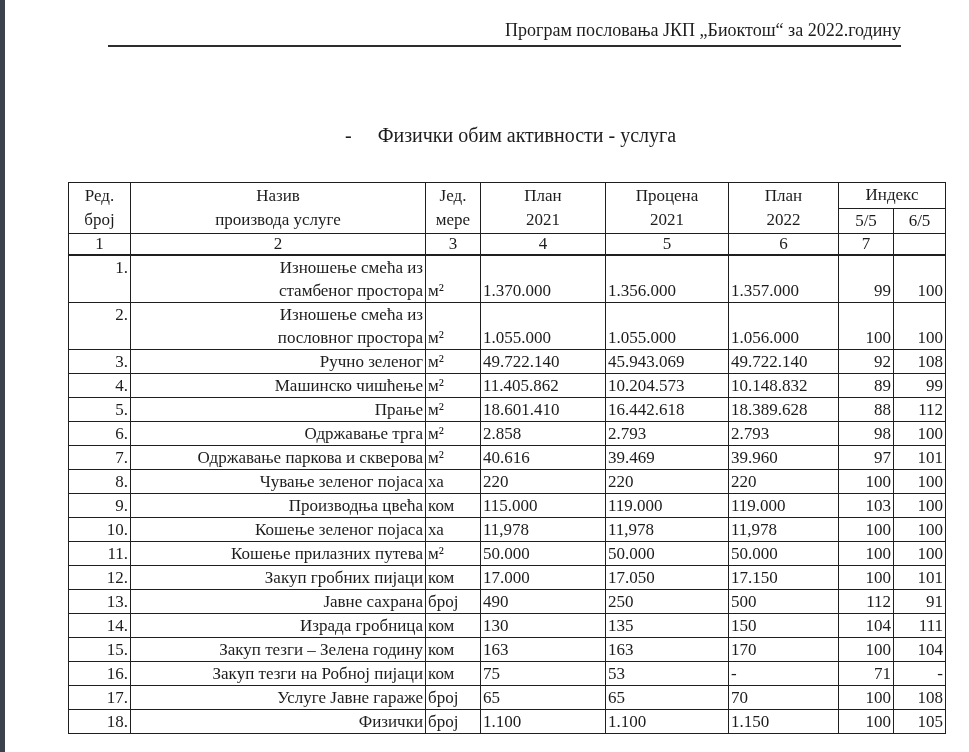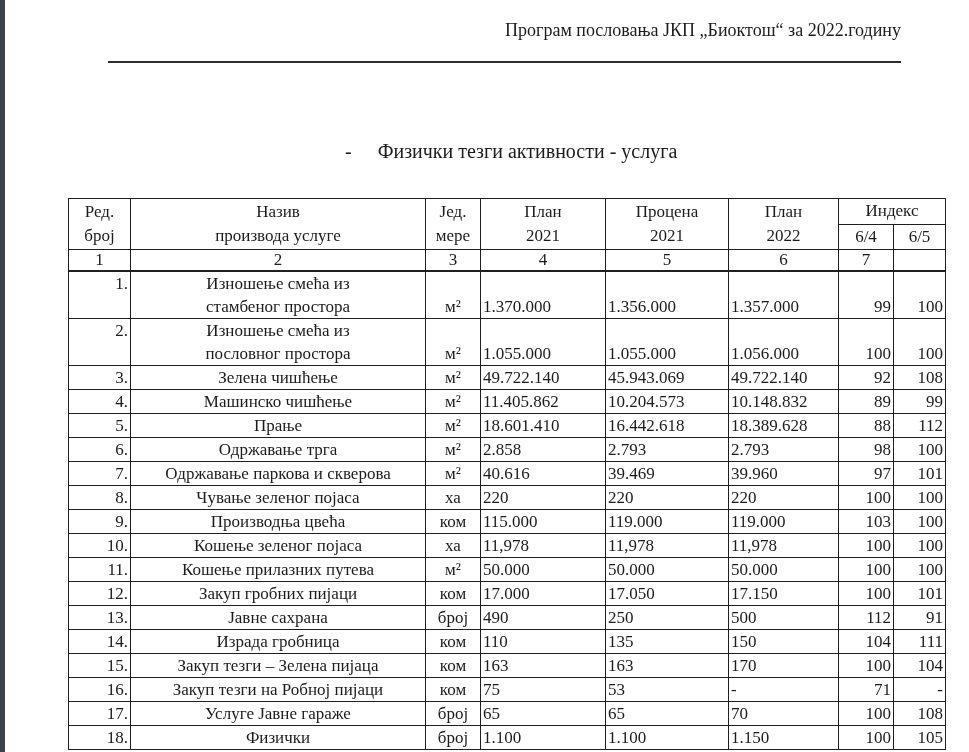--- a/index.html
+++ b/index.html
@@ -24,21 +24,21 @@
     background: #3b424c;
   }
   .page {
     margin-left: 5px;
   }
   
   .doc-header {
     margin: 18px 68px 0 103px;
     border-bottom: 2px solid #2d2d2d;
     text-align: right;
-    padding-bottom: 19px;
+    padding-bottom: 3px;
     font-size: 18px;
     line-height: 24px;
   }
   .doc-header .doc-header-text {
     text-decoration: none;
   }
   
   .section-title {
     margin: 75px 0 0 340px;
     display: flex;
@@ -77,28 +77,27 @@
   tbody td {
     height: 23px;
     line-height: 23px;
   }
   td.c-num {
     text-align: right;
     padding-right: 12px;
     vertical-align: top;
   }
   td.c-name {
-    text-align: center;
+    text-align: right;
     padding-left: 8px;
     vertical-align: top;
     white-space: pre-line;
     font-family: Liberation Serif, serif;
   }
   td.c-unit {
-    text-align: center;
     vertical-align: bottom;
   }
   td.c-val {
     padding-right: 9px;
     vertical-align: bottom;
   }
   td.c-idx {
     text-align: right;
     vertical-align: bottom;
   }
@@ -109,21 +108,21 @@
 <div class="left-strip"></div>
 
 <div class="page">
 
   <div class="doc-header">
     <span class="doc-header-text">Програм пословања ЈКП „Биоктош“ за 2022.годину</span>
   </div>
 
   <div class="section-title">
     <span>-</span>
-    <span>Физички тезги активности - услуга</span>
+    <span>Физички обим активности - услуга</span>
   </div>
 
   <table class="activities">
     <colgroup>
       <col style="width:62px">
       <col style="width:295px">
       <col style="width:55px">
       <col style="width:125px">
       <col style="width:123px">
       <col style="width:110px">
@@ -140,21 +139,21 @@
 мере</th>
         <th rowspan="2">План
 2021</th>
         <th rowspan="2">Процена
 2021</th>
         <th rowspan="2">План
 2022</th>
         <th colspan="2" style="height:24px">Индекс</th>
       </tr>
       <tr class="cols">
-        <th style="height:24px">6/4</th>
+        <th style="height:24px">5/5</th>
         <th style="height:24px">6/5</th>
       </tr>
       <tr class="nums">
           <th>1</th>
           <th>2</th>
           <th>3</th>
           <th>4</th>
           <th>5</th>
           <th>6</th>
           <th>7</th>
@@ -179,21 +178,21 @@
 пословног простора</td>
           <td class="c-unit">м²</td>
           <td class="c-val">1.055.000</td>
           <td class="c-val">1.055.000</td>
           <td class="c-val">1.056.000</td>
           <td class="c-idx">100</td>
           <td class="c-idx">100</td>
         </tr>
         <tr>
           <td class="c-num">3.</td>
-          <td class="c-name">Зелена чишћење</td>
+          <td class="c-name">Ручно зеленог</td>
           <td class="c-unit">м²</td>
           <td class="c-val">49.722.140</td>
           <td class="c-val">45.943.069</td>
           <td class="c-val">49.722.140</td>
           <td class="c-idx">92</td>
           <td class="c-idx">108</td>
         </tr>
         <tr>
           <td class="c-num">4.</td>
           <td class="c-name">Машинско чишћење</td>
@@ -291,29 +290,29 @@
           <td class="c-val">490</td>
           <td class="c-val">250</td>
           <td class="c-val">500</td>
           <td class="c-idx">112</td>
           <td class="c-idx">91</td>
         </tr>
         <tr>
           <td class="c-num">14.</td>
           <td class="c-name">Израда гробница</td>
           <td class="c-unit">ком</td>
-          <td class="c-val">110</td>
+          <td class="c-val">130</td>
           <td class="c-val">135</td>
           <td class="c-val">150</td>
           <td class="c-idx">104</td>
           <td class="c-idx">111</td>
         </tr>
         <tr>
           <td class="c-num">15.</td>
-          <td class="c-name">Закуп тезги – Зелена пијаца</td>
+          <td class="c-name">Закуп тезги – Зелена годину</td>
           <td class="c-unit">ком</td>
           <td class="c-val">163</td>
           <td class="c-val">163</td>
           <td class="c-val">170</td>
           <td class="c-idx">100</td>
           <td class="c-idx">104</td>
         </tr>
         <tr>
           <td class="c-num">16.</td>
           <td class="c-name">Закуп тезги на Робној пијаци</td>

